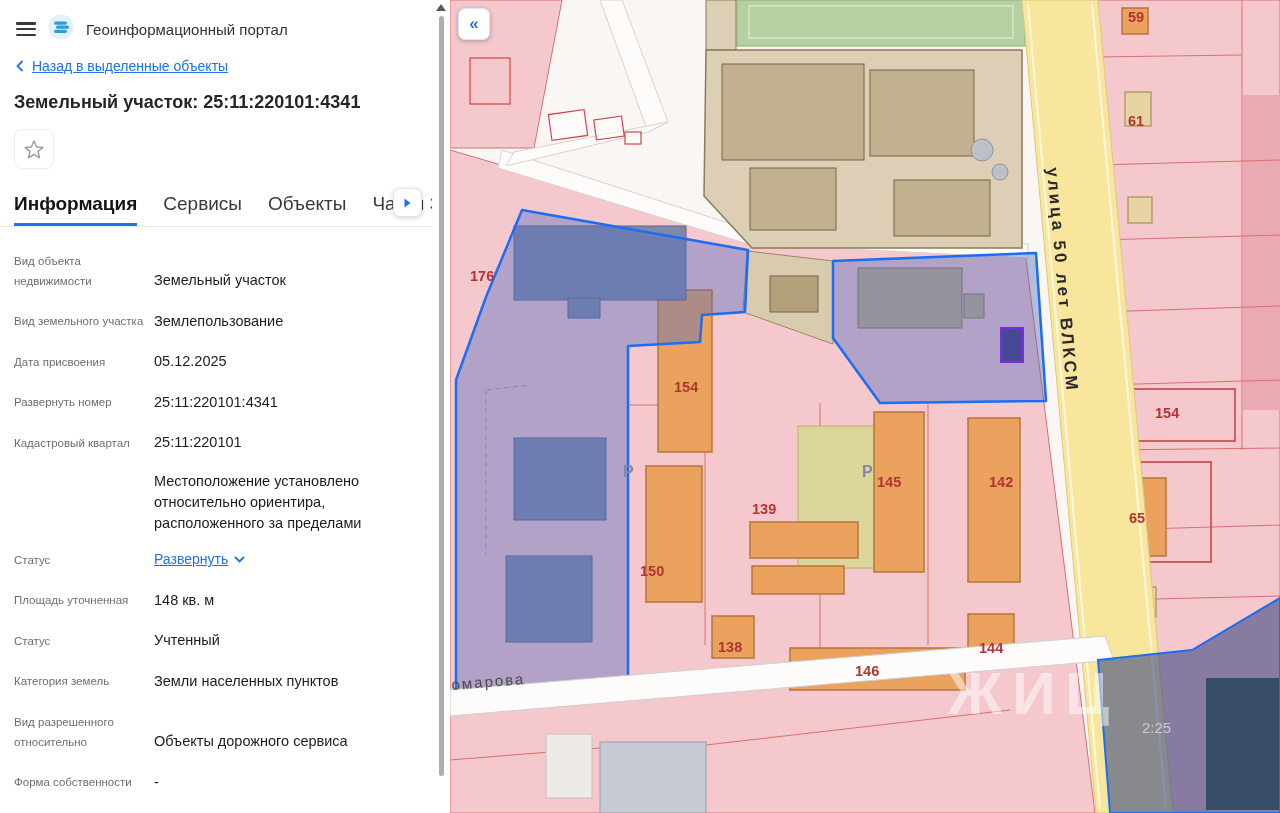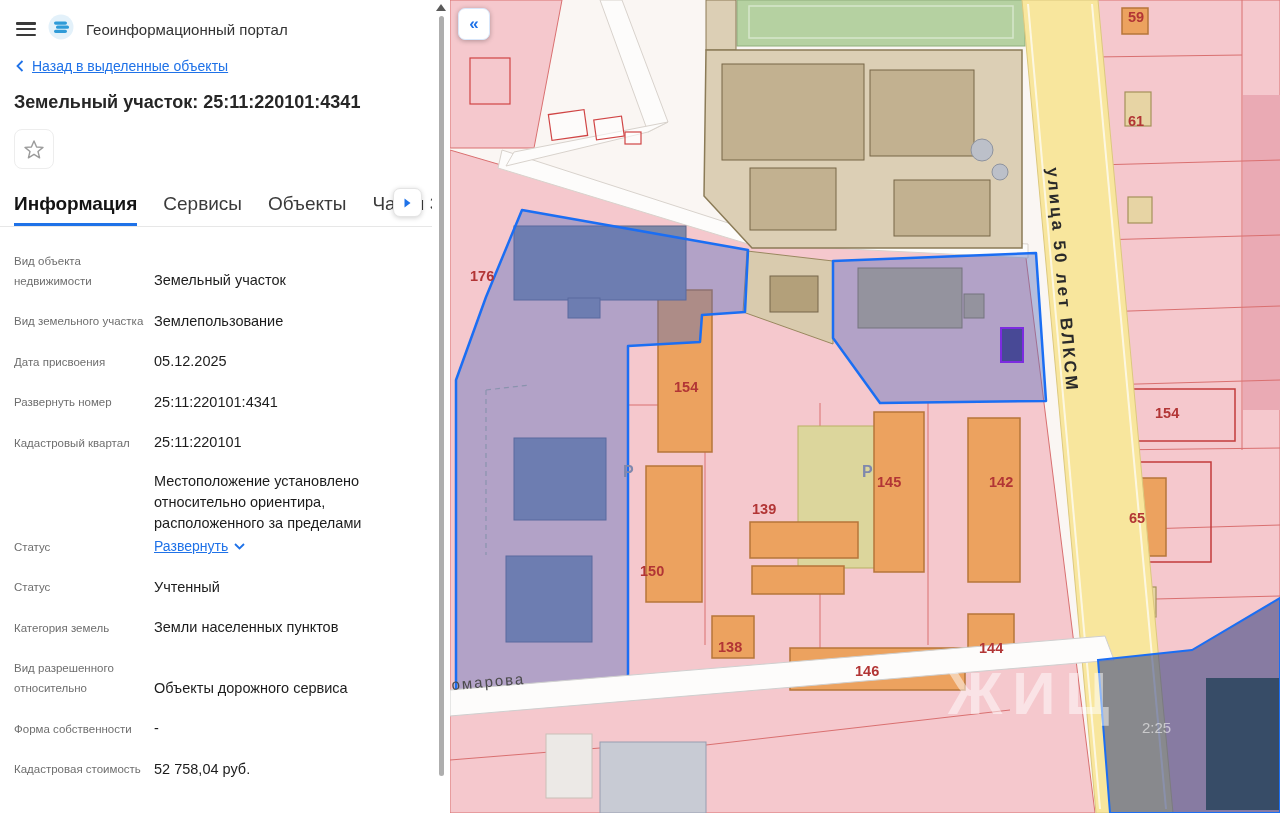--- a/index.html
+++ b/index.html
@@ -22,21 +22,21 @@
   .tab{font-size:19px;color:#3a3a3a;padding:10px 0 11px 0;cursor:pointer;flex:0 0 auto;}
   .tab.active{color:#141414;font-weight:bold;border-bottom:3px solid #1f72e8;padding-bottom:8px;}
   .tab-arrow{position:absolute;right:10px;top:5px;width:27px;height:27px;border-radius:7px;background:#fff;
              border:1px solid #e4e4e4;box-shadow:0 1px 5px rgba(0,0,0,.18);display:flex;align-items:center;
              justify-content:center;cursor:pointer;}
   
   .fields{padding:22px 30px 0 14px;}
   .frow{display:flex;margin-bottom:18px;align-items:flex-end;}
   .flbl{flex:0 0 140px;font-size:11.5px;color:#6e6e6e;line-height:1.7;padding-top:3px;padding-right:10px;box-sizing:border-box;}
   .fval{font-size:14.5px;color:#1c1c1c;line-height:1.45;}
-  .expand-link{display:inline-flex;align-items:center;gap:6px;margin-top:2px;color:#1f72e8;font-size:14px;
+  .expand-link{display:inline-flex;align-items:center;gap:6px;margin-top:15px;color:#1f72e8;font-size:14px;
                text-decoration:underline;cursor:pointer;}
   
   .scrollbar{position:absolute;right:0;top:0;width:16px;height:813px;background:#fff;}
   .scroll-up{position:absolute;right:4px;top:4px;width:0;height:0;border-left:5px solid transparent;
              border-right:5px solid transparent;border-bottom:7px solid #5a5a5a;cursor:pointer;}
   .scroll-thumb{position:absolute;right:6px;top:16px;width:5px;height:760px;background:#aeaeae;border-radius:3px;cursor:pointer;}
   
   .map{width:830px;height:813px;position:relative;overflow:hidden;background:#faf6f3;flex:0 0 830px;}
   .map svg{display:block;}
   .collapse-btn{position:absolute;left:8px;top:8px;width:30px;height:30px;background:#fff;border:1px solid #d9e7fa;
@@ -120,20 +120,24 @@
       <div class="fval">
         <span>Местоположение установлено относительно ориентира, расположенного за пределами</span>
         <span class="expand-link">
           <span>Развернуть</span>
           <svg width="11" height="7" viewBox="0 0 11 7">
             <polyline points="1,1 5.5,5.5 10,1" fill="none" stroke="#1f72e8" stroke-width="1.8"></polyline>
           </svg>
         </span>
       </div>
     </div>
+    <div class="frow">
+        <div class="flbl">Площадь уточненная</div>
+        <div class="fval">148 кв. м</div>
+      </div>
     <div class="frow">
         <div class="flbl">Статус</div>
         <div class="fval">Учтенный</div>
       </div>
     <div class="frow">
         <div class="flbl">Категория земель</div>
         <div class="fval">Земли населенных пунктов</div>
       </div>
     <div class="frow">
         <div class="flbl">Вид разрешенного относительно</div>

